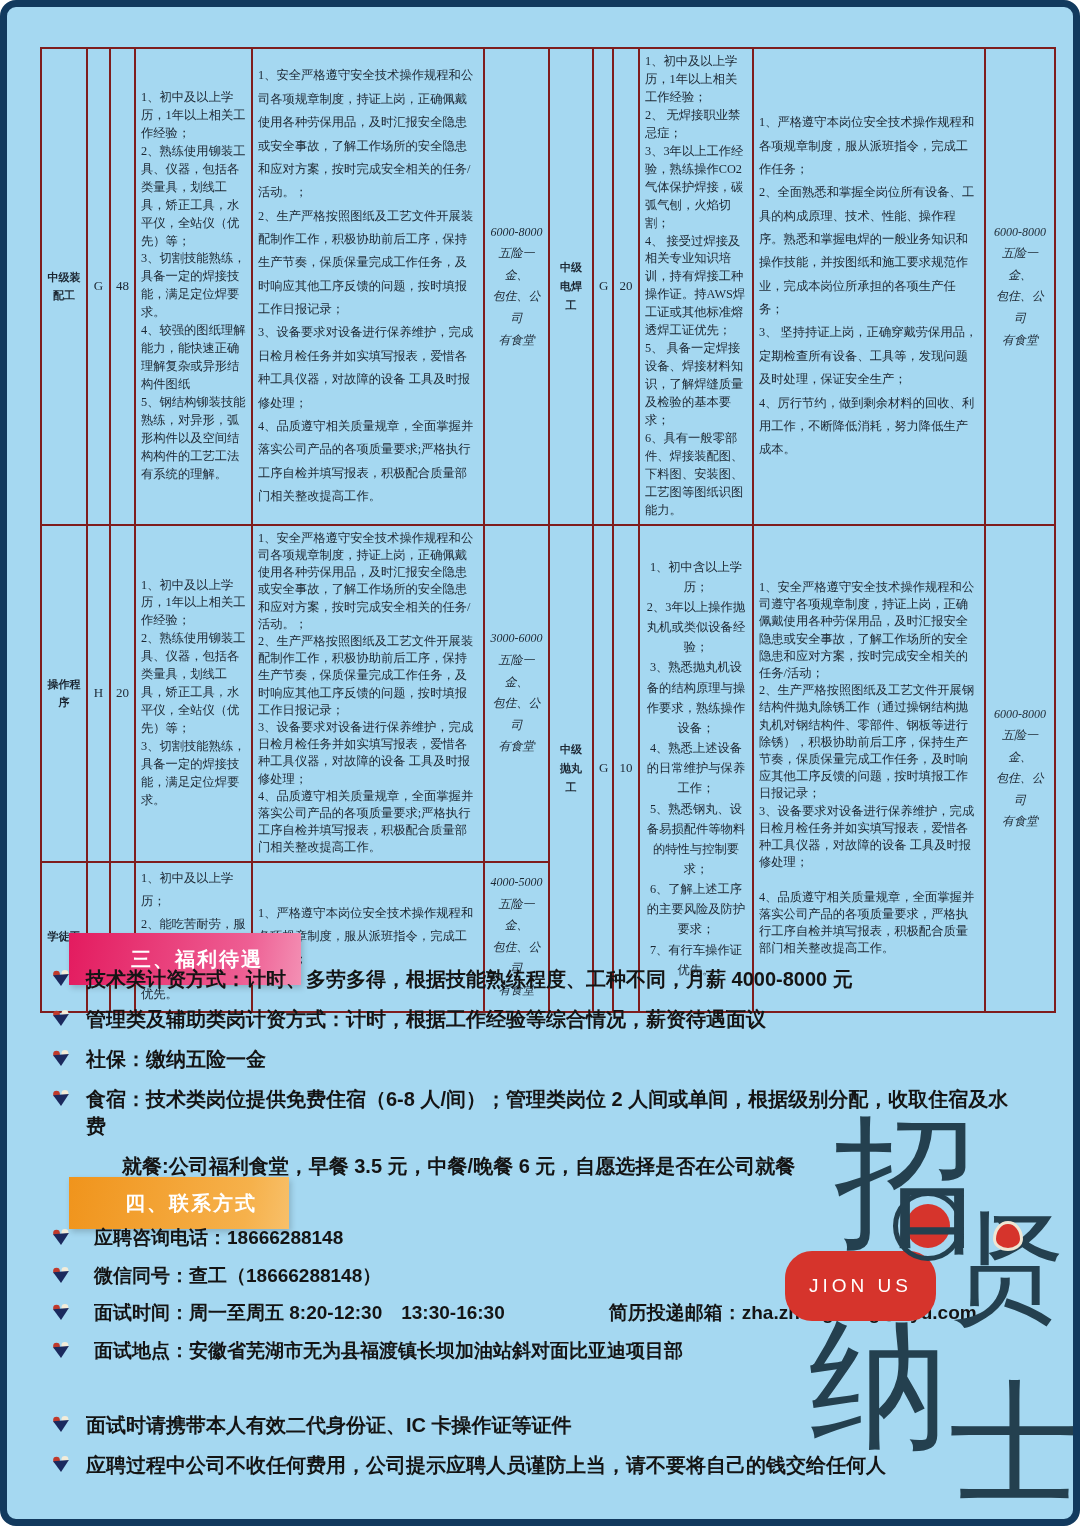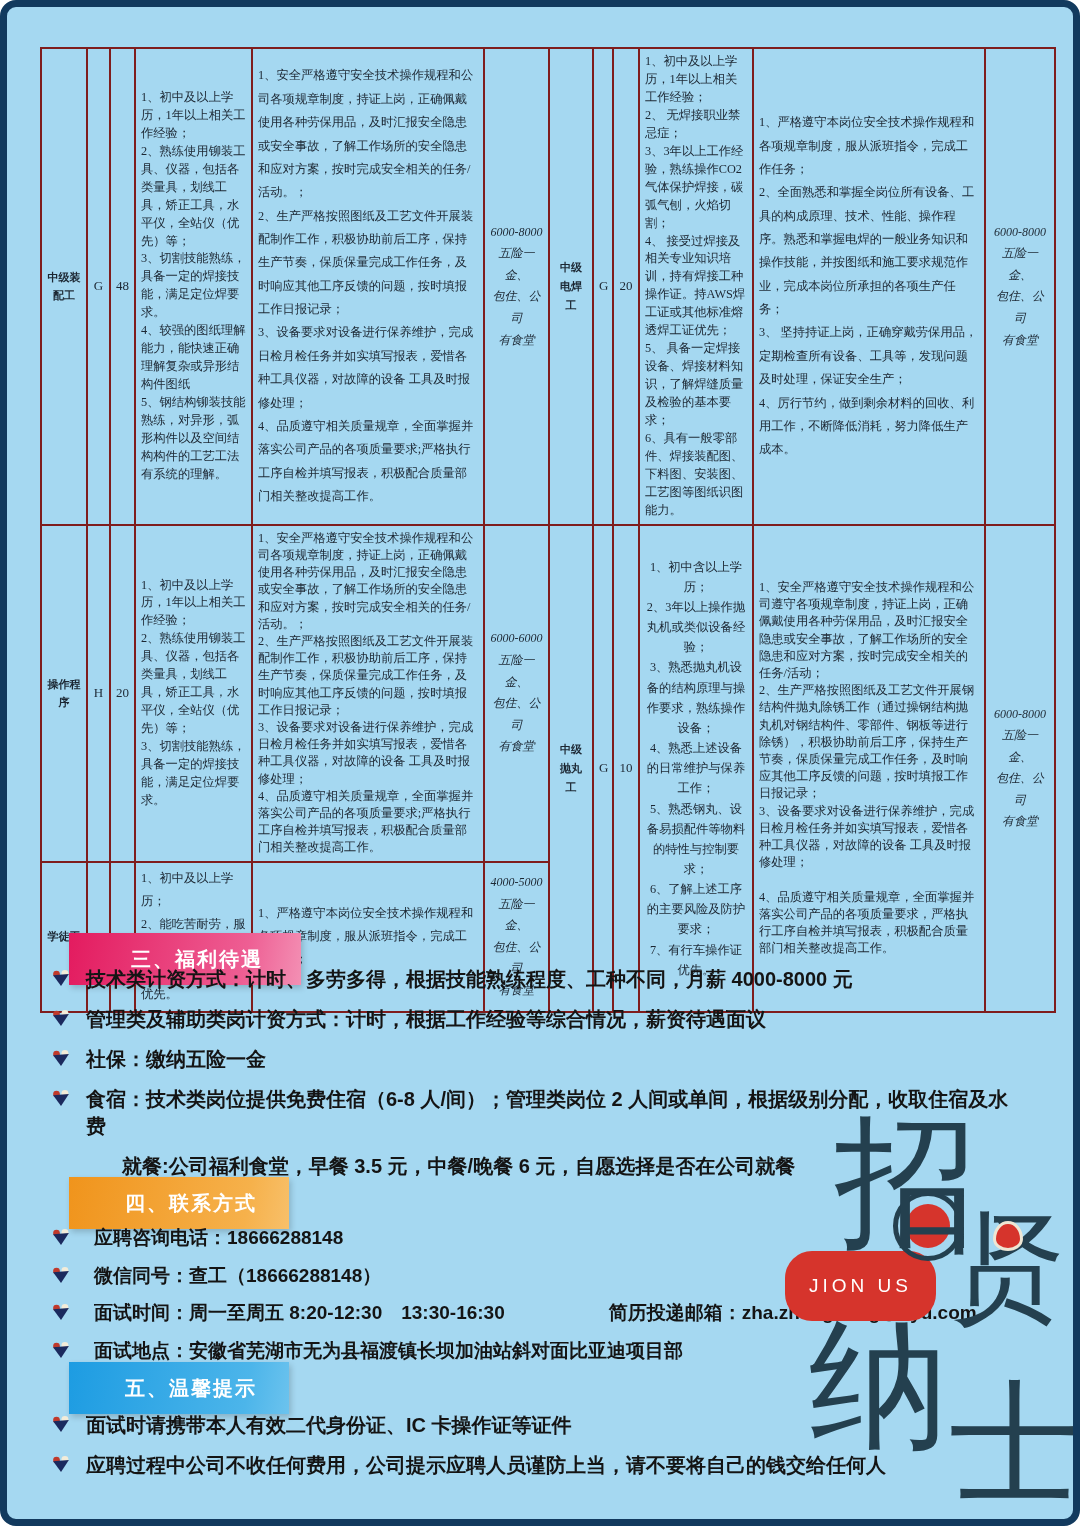--- a/index.html
+++ b/index.html
@@ -111,21 +111,21 @@
       <td class="cell-name">操作程序</td>
       <td class="cell-grade">H</td>
       <td class="cell-count">20</td>
       <td class="cell-text">1、初中及以上学历，1年以上相关工作经验；
 2、熟练使用铆装工具、仪器，包括各类量具，划线工具，矫正工具，水平仪，全站仪（优先）等；
 3、切割技能熟练，具备一定的焊接技能，满足定位焊要求。</td>
       <td class="cell-text lh-14">1、安全严格遵守安全技术操作规程和公司各项规章制度，持证上岗，正确佩戴使用各种劳保用品，及时汇报安全隐患或安全事故，了解工作场所的安全隐患和应对方案，按时完成安全相关的任务/活动。；
 2、生产严格按照图纸及工艺文件开展装配制作工作，积极协助前后工序，保持生产节奏，保质保量完成工作任务，及时响应其他工序反馈的问题，按时填报工作日报记录；
 3、设备要求对设备进行保养维护，完成日检月检任务并如实填写报表，爱惜各种工具仪器，对故障的设备 工具及时报修处理；
 4、品质遵守相关质量规章，全面掌握并落实公司产品的各项质量要求;严格执行工序自检并填写报表，积极配合质量部门相关整改提高工作。</td>
-      <td class="cell-sal">6000-6000
+      <td class="cell-sal">3000-6000
 五险一金、
 包住、公司
 有食堂</td>
       <td class="cell-name" rowspan="2">中级抛丸工</td>
       <td class="cell-grade" rowspan="2">G</td>
       <td class="cell-count" rowspan="2">10</td>
       <td class="cell-text lh-16" rowspan="2">1、初中含以上学历；
 2、3年以上操作抛丸机或类似设备经验；
 3、熟悉抛丸机设备的结构原理与操作要求，熟练操作设备；
 4、熟悉上述设备的日常维护与保养工作；
@@ -224,21 +224,20 @@
     <div class="b-row">
       <svg class="b-icon" viewBox="0 0 16 16">
         <circle cx="4" cy="4.5" r="3" fill="#c0392b"></circle>
           <circle cx="11.5" cy="4" r="3.1" fill="#f3ecd9"></circle>
         <path d="M1 5.5 L15 4.5 L8 15 Z" fill="#1b2a5e"></path>
         </svg>
       <span>面试地点：安徽省芜湖市无为县福渡镇长坝加油站斜对面比亚迪项目部</span>
     </div>
   </div>
 
-  <div class="sec-header hdr-tips">五、温馨提示</div>
   <div class="bullets bullets-tips">
     <div class="b-row">
       <svg class="b-icon" viewBox="0 0 16 16">
         <circle cx="4" cy="4.5" r="3" fill="#c0392b"></circle>
           <circle cx="11.5" cy="4" r="3.1" fill="#f3ecd9"></circle>
         <path d="M1 5.5 L15 4.5 L8 15 Z" fill="#1b2a5e"></path>
         </svg>
       <span>面试时请携带本人有效二代身份证、IC 卡操作证等证件</span>
     </div>
     <div class="b-row">

